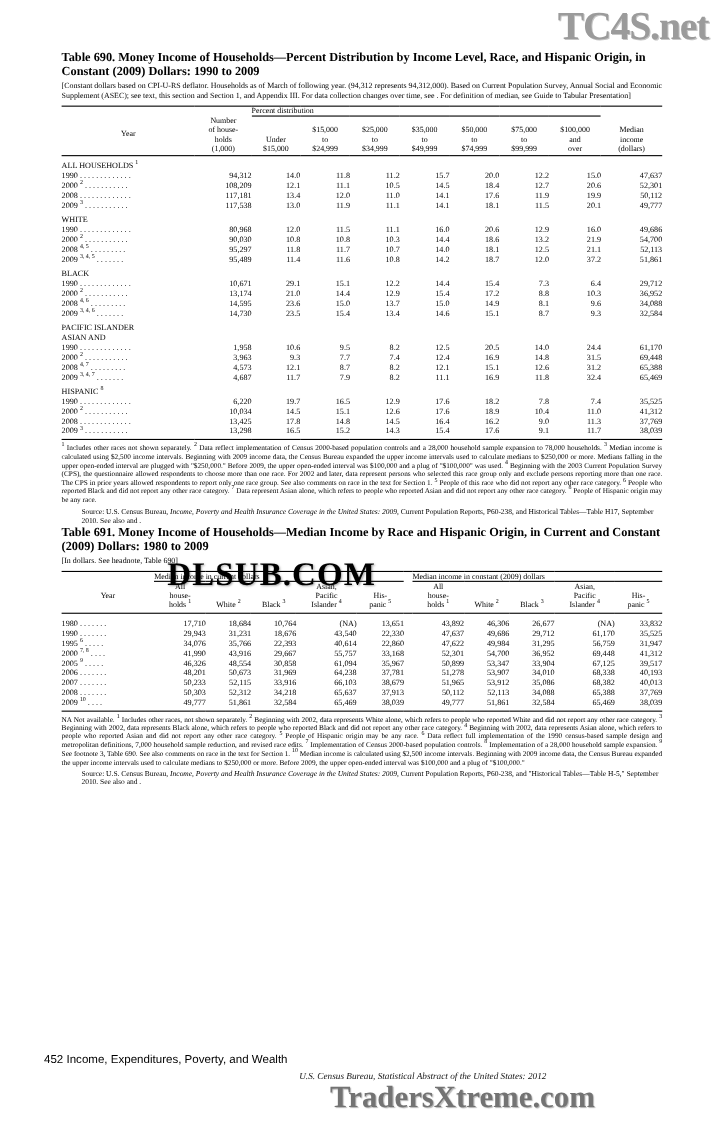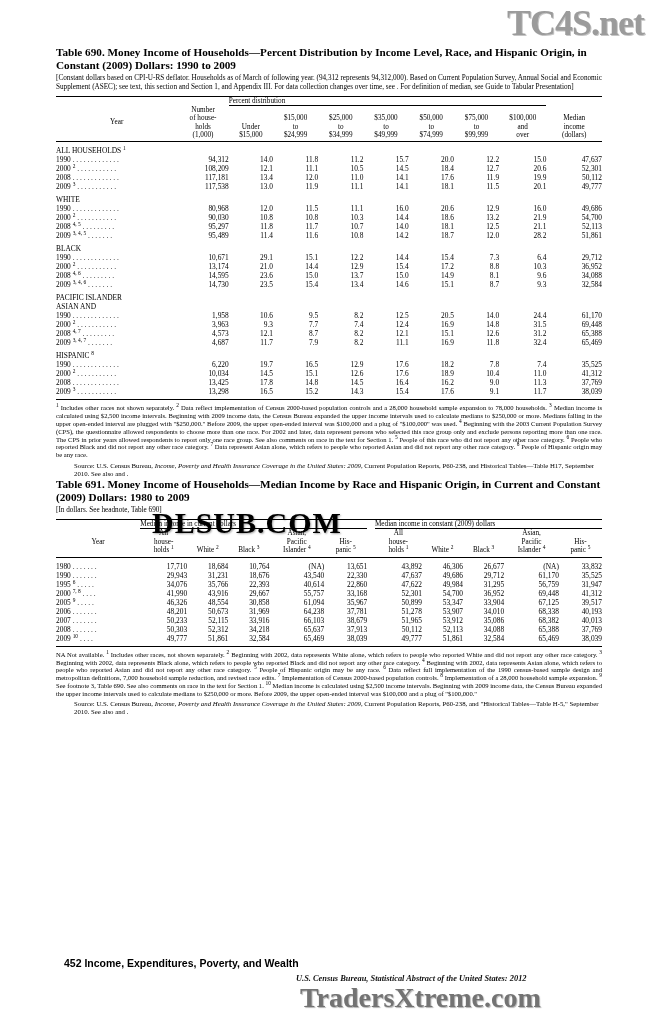--- a/index.html
+++ b/index.html
@@ -49,22 +49,22 @@
   .spanhead{text-align:left;font-size:7.2px;padding:1px 0 1px 0;}
   .yearcell{text-align:left;padding-left:2px;white-space:nowrap;}
   .num{text-align:right;padding-right:3px;white-space:nowrap;}
   .grp{font-weight:normal;padding-left:14px;}
   .grp2{font-weight:normal;padding-left:20px;}
   .rowgap td{height:4px;line-height:4px;}
   .footnotes{font-size:6.6px;line-height:7.8px;margin-top:4px;text-align:justify;}
   .source{font-size:6.8px;line-height:8px;margin-top:3px;padding-left:18px;}
   .sec2{}
   .footer{
-    position:absolute;left:64px;top:957px;width:546px;
-    font-family:"Liberation Sans", sans-serif;font-size:10.5px;font-weight:bold;
+    position:absolute;left:40px;top:957px;width:546px;
+    font-family:"Liberation Sans", sans-serif;font-size:10.5px;
   }
   .footer .src{
     position:absolute;left:232px;top:17px;
     font-family:"Liberation Serif", serif;font-size:8.4px;font-style:italic;
     white-space:nowrap;color:#111;
   }
   i{font-style:italic;}
   sup{font-size:5.4px;vertical-align:super;line-height:0;}
 </style>
 </head>
@@ -204,21 +204,21 @@
           </tr>
           <tr>
             <td class="yearcell">2009 <sup>3, 4, 5</sup> . . . . . . .</td>
             <td class="num">95,489</td>
             <td class="num">11.4</td>
             <td class="num">11.6</td>
             <td class="num">10.8</td>
             <td class="num">14.2</td>
             <td class="num">18.7</td>
             <td class="num">12.0</td>
-            <td class="num">28.2</td>
+            <td class="num">37.2</td>
             <td class="num">51,861</td>
           </tr>
           <tr class="rowgap">
             <td colspan="10"></td>
           </tr>
           <tr>
             <td class="yearcell grp" colspan="10">BLACK</td>
           </tr>
           <tr>
             <td class="yearcell">1990 . . . . . . . . . . . . .</td>

